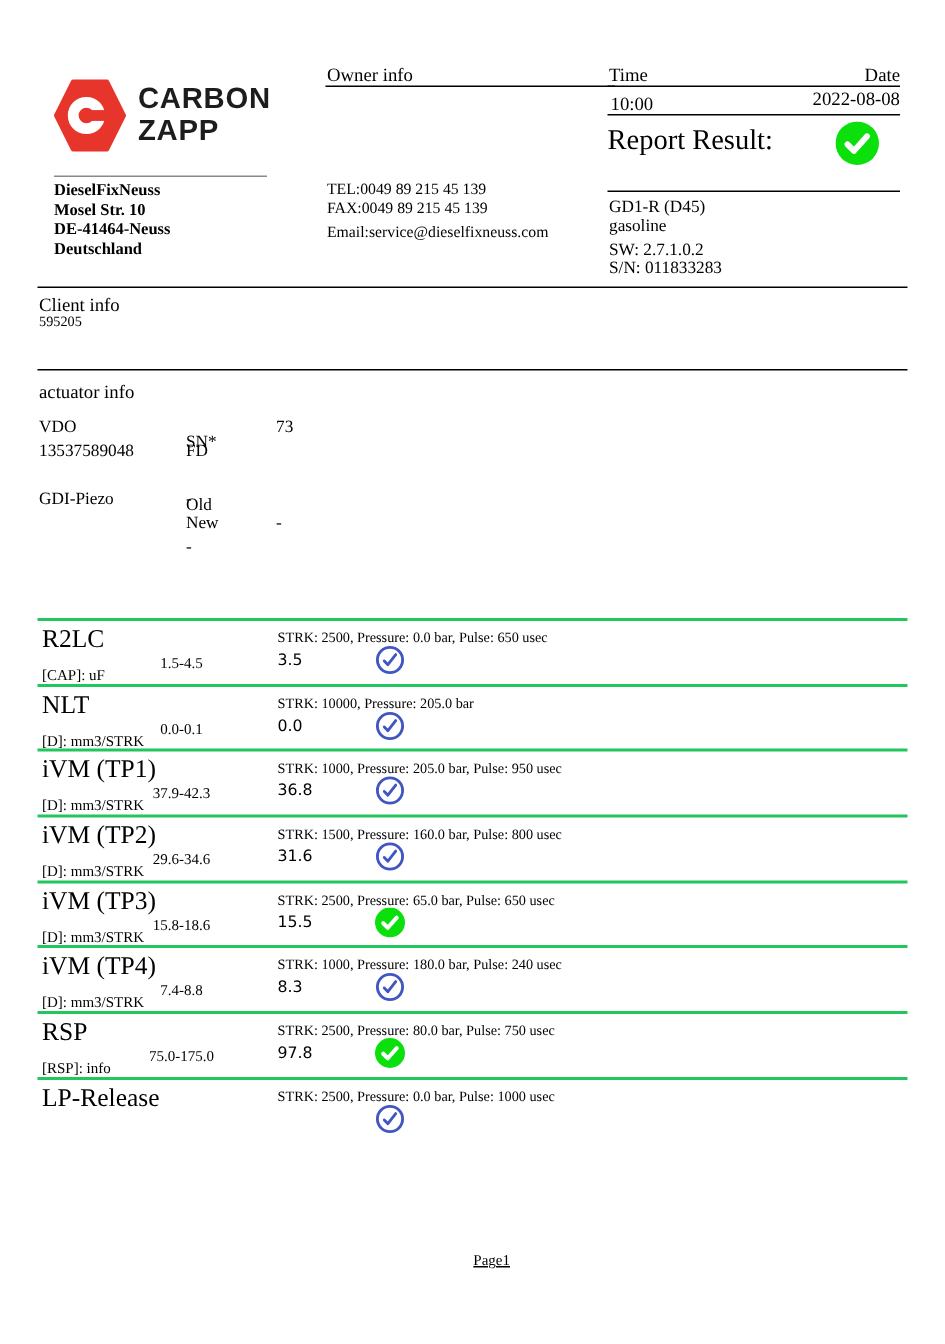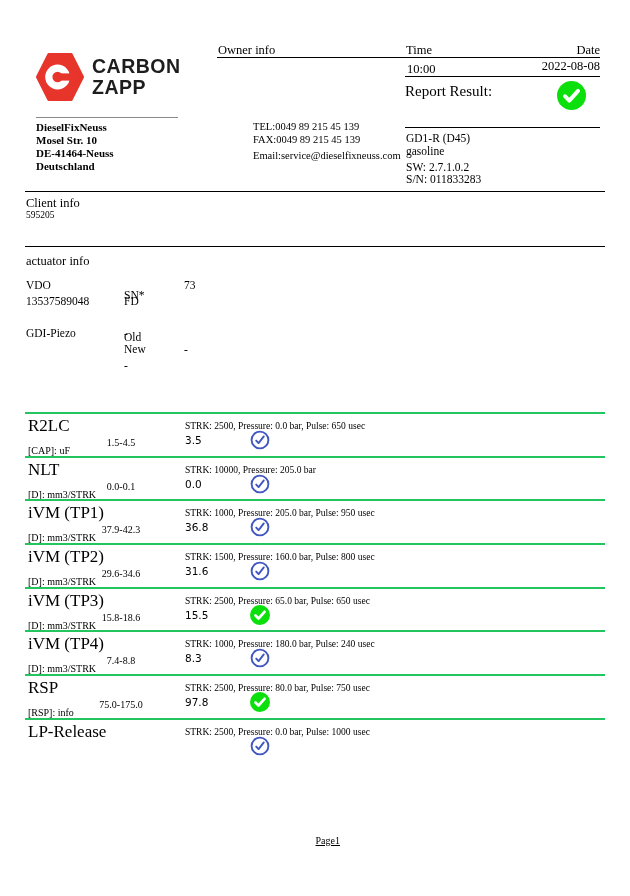--- a/index.html
+++ b/index.html
@@ -10,23 +10,23 @@
   .hline.thin{border-top:1.2px solid #000;}
   .hline.gray{border-top:1px solid #8a8a8a;}
 
   
   .logo-text{position:absolute;left:92px;top:56px;font-family:"Liberation Sans", sans-serif;
              font-weight:800;font-size:19.5px;line-height:20.5px;letter-spacing:.5px;color:#1d1d1d;}
 
   
   .lbl12{font-size:12.5px;}
   .lbl11{font-size:11.5px;}
-  .lbl10{font-size:10.5px;margin-left:35px;}
+  .lbl10{font-size:10.5px;}
   .addr{font-weight:bold;font-size:11px;line-height:13px;}
-  .report-result{font-size:15px;}
+  .report-result{font-size:19px;}
   .pass-badge{position:absolute;width:29px;height:29px;}
 
   
   .act{font-size:11.5px;}
 
   
   .test-table{position:absolute;left:25px;top:412px;width:580px;}
   .test-row{position:relative;height:41.7px;border-top:2px solid #22c55e;}
   .t-name{position:absolute;left:3px;top:2px;font-size:17px;}
   .t-params{position:absolute;left:160px;top:7px;font-size:9.5px;}

